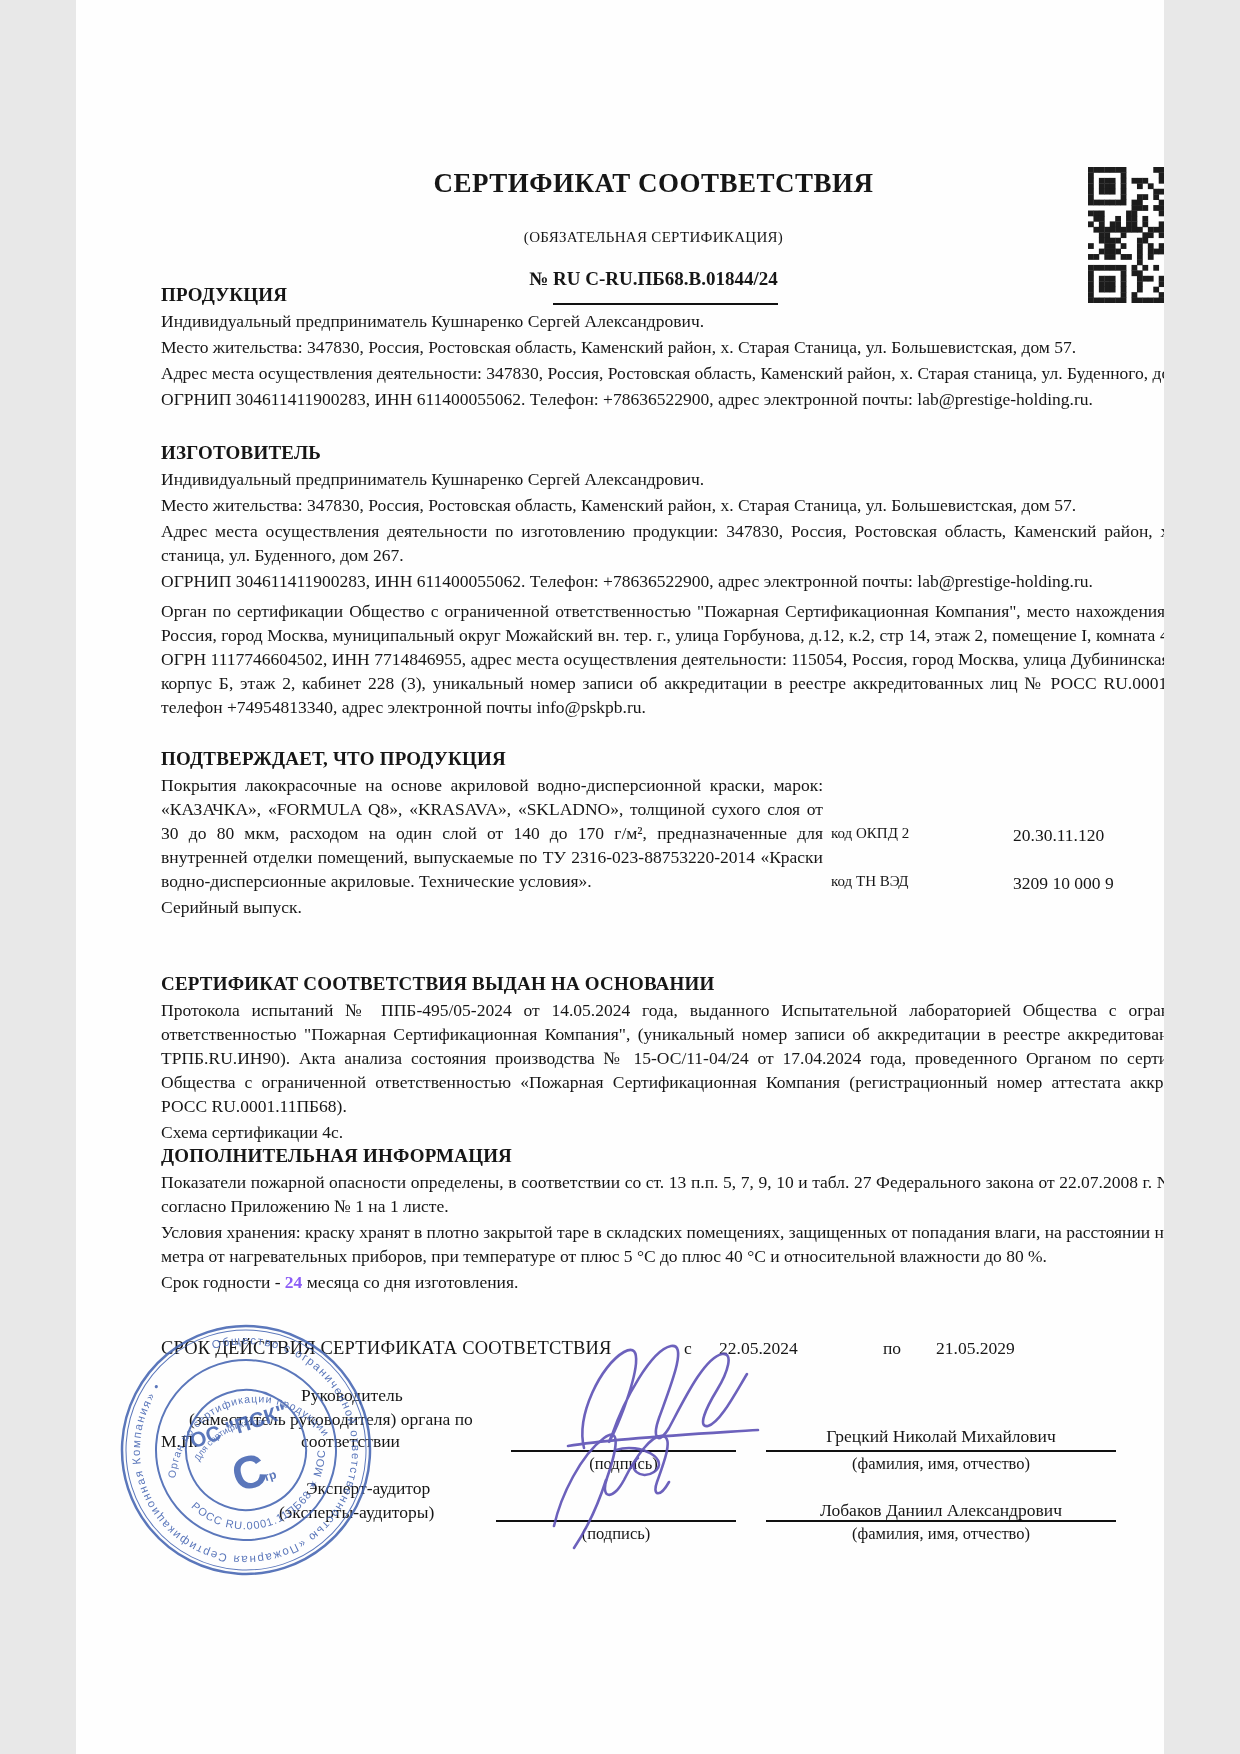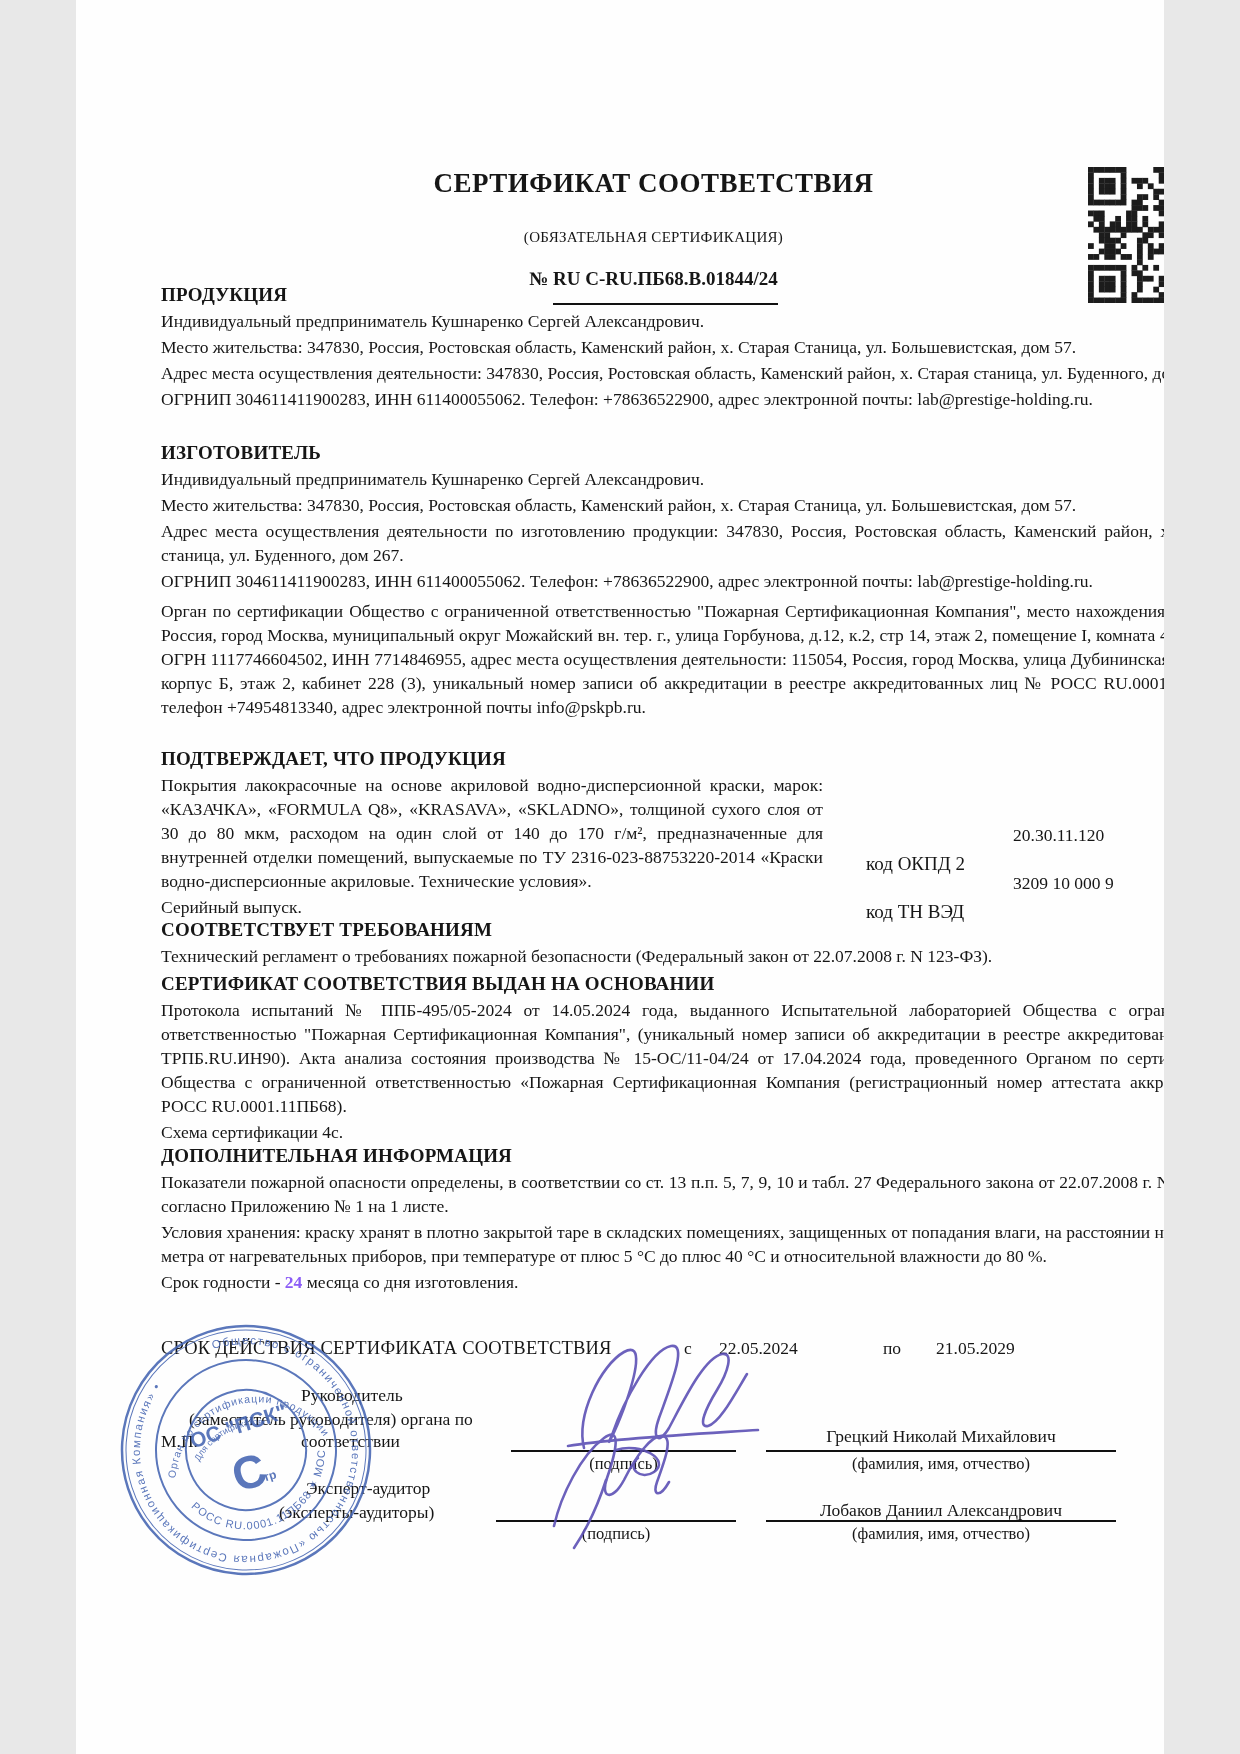--- a/index.html
+++ b/index.html
@@ -16,21 +16,21 @@
   .doc-title{font-size:27px;font-weight:bold;letter-spacing:0.5px;margin:0;}
   .doc-subtitle{font-size:15px;margin-top:30px;letter-spacing:0.3px;}
   .doc-number{font-size:19px;font-weight:bold;margin-top:22px;}
   .doc-number .num{border-bottom:2.5px solid #111;padding-bottom:14px;}
   section{position:absolute;left:85px;width:1072px;}
   h2{font-size:19px;font-weight:bold;margin:0;line-height:24px;letter-spacing:0.2px;}
   p{margin:2px 0 0 0;font-size:17.5px;line-height:24px;text-align:justify;}
   p.noj{text-align:left;}
   .product-wrap{position:relative;}
   .product-desc{width:662px;}
-  .code-label{position:absolute;left:705px;font-size:19px;white-space:nowrap;margin-top:28px;}
+  .code-label{position:absolute;left:670px;font-size:15px;white-space:nowrap;}
   .code-value{position:absolute;left:852px;font-size:17.5px;white-space:nowrap;}
   .green{color:#8b5cf6;font-weight:bold;}
   .qr{position:absolute;left:1012px;top:167px;width:136px;height:136px;}
   .bottom-block{position:absolute;left:85px;top:1330px;width:1072px;font-size:17.5px;}
   .validity-heading{position:absolute;left:0;top:8px;font-size:18.5px;font-weight:normal;letter-spacing:0.2px;}
   .v-from{position:absolute;left:523px;top:8px;}
   .v-date1{position:absolute;left:558px;top:8px;}
   .v-to{position:absolute;left:700px;top:8px;margin-left:22px;}
   .v-date2{position:absolute;left:775px;top:8px;}
   .mp{position:absolute;left:0;top:101px;}
@@ -408,24 +408,20 @@
     <div class="product-wrap">
       <p class="product-desc">Покрытия лакокрасочные на основе акриловой водно-дисперсионной краски, марок: «КАЗАЧКА», «FORMULA Q8», «KRASAVA», «SKLADNO», толщиной сухого слоя от 30 до 80 мкм, расходом на один слой от 140 до 170 г/м², предназначенные для внутренней отделки помещений, выпускаемые по ТУ 2316-023-88753220-2014 «Краски водно-дисперсионные акриловые. Технические условия».</p>
       <p class="noj">Серийный выпуск.</p>
       <span class="code-label" style="top:52px">код ОКПД 2</span>
       <span class="code-value" style="top:52px">20.30.11.120</span>
       <span class="code-label" style="top:100px">код ТН ВЭД</span>
       <span class="code-value" style="top:100px">3209 10 000 9</span>
     </div>
   </section>
 
-  <section style="top:918px">
-    <h2>СООТВЕТСТВУЕТ ТРЕБОВАНИЯМ</h2>
-    <p class="noj">Технический регламент о требованиях пожарной безопасности (Федеральный закон от 22.07.2008 г. N 123-ФЗ).</p>
-  </section>
 
   <section style="top:972px">
     <h2>СЕРТИФИКАТ СООТВЕТСТВИЯ ВЫДАН НА ОСНОВАНИИ</h2>
     <p>Протокола испытаний № ППБ-495/05-2024 от 14.05.2024 года, выданного Испытательной лабораторией Общества с ограниченной ответственностью "Пожарная Сертификационная Компания", (уникальный номер записи об аккредитации в реестре аккредитованных лиц ТРПБ.RU.ИН90). Акта анализа состояния производства № 15-ОС/11-04/24 от 17.04.2024 года, проведенного Органом по сертификации Общества с ограниченной ответственностью «Пожарная Сертификационная Компания (регистрационный номер аттестата аккредитации РОСС RU.0001.11ПБ68).</p>
     <p class="noj">Схема сертификации 4с.</p>
   </section>
 
   <section style="top:1144px">
     <h2>ДОПОЛНИТЕЛЬНАЯ ИНФОРМАЦИЯ</h2>
     <p>Показатели пожарной опасности определены, в соответствии со ст. 13 п.п. 5, 7, 9, 10 и табл. 27 Федерального закона от 22.07.2008 г. N 123-ФЗ, согласно Приложению № 1 на 1 листе.</p>

